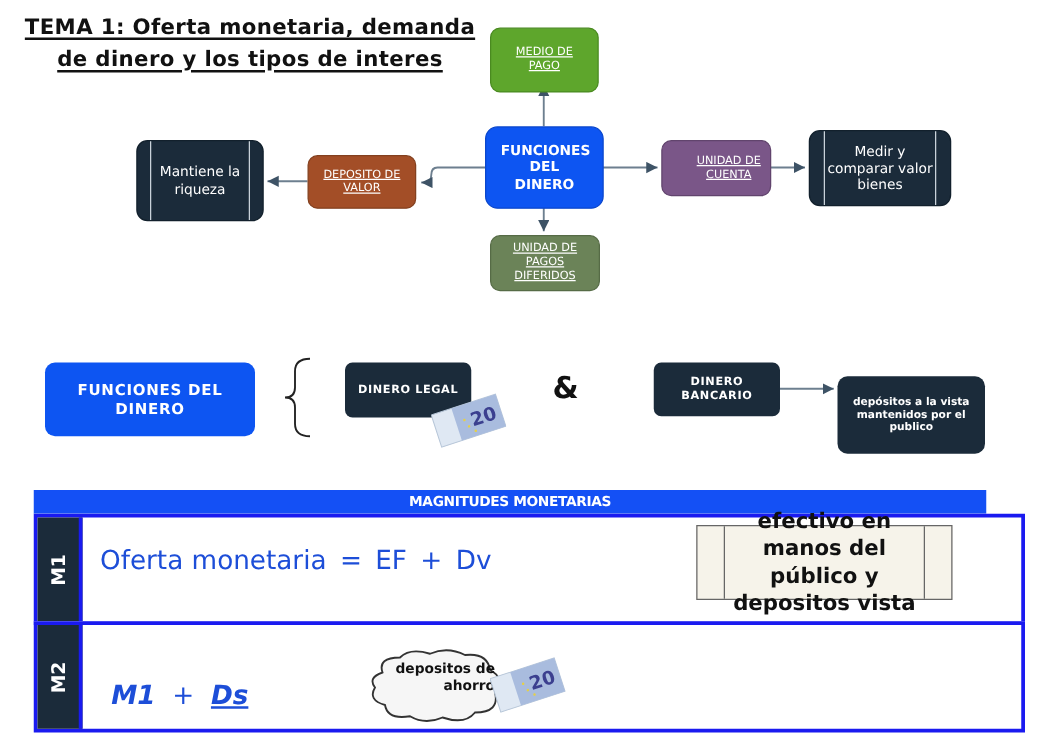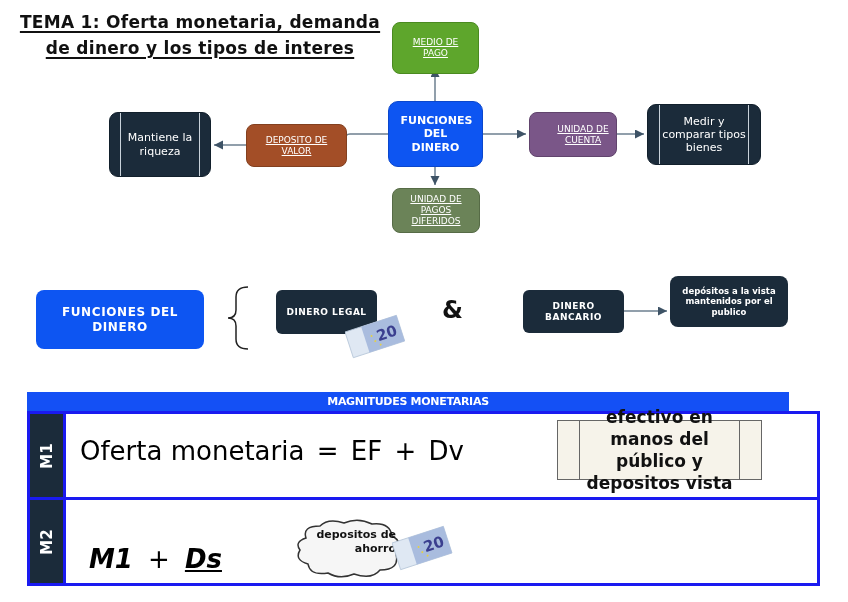--- a/index.html
+++ b/index.html
@@ -22,21 +22,21 @@
   .bluebig { background:#0d55f2; font-size:12px; font-weight:bold; border-radius:8px; letter-spacing:0.6px; }
   svg.lines { position:absolute; left:0; top:0; }
   .table-outer { position:absolute; left:27px; top:392px; width:793px; height:194px; box-sizing:border-box; }
   .t-header { position:absolute; left:0; top:0; width:762px; height:19px; background:#1450f5;
               color:#fff; font-weight:bold; font-size:11px; display:flex; align-items:center; justify-content:center;
               letter-spacing:-0.3px; }
   .row { position:absolute; left:0; width:793px; box-sizing:border-box; border:3px solid #1a1af0; background:#fff; }
   .row-side { position:absolute; left:0; top:0; bottom:0; width:33px; background:#1b2b3a; border-right:3px solid #1a1af0;
               display:flex; align-items:center; justify-content:center; }
   .row-side span { color:#fff; font-weight:bold; font-size:15px; transform:rotate(-90deg); white-space:nowrap; display:block; }
-  .formula { position:absolute; font-size:26px; color:#000000; white-space:nowrap; }
+  .formula { position:absolute; font-size:21px; color:#1d4ed8; white-space:nowrap; }
   .ef-box { position:absolute; background:#f6f3ea; border:1px solid #666; box-sizing:border-box;
             display:flex; align-items:center; justify-content:center; text-align:center; font-size:17px; font-weight:bold; line-height:1.3; color:#111; }
   .ef-box .bl, .ef-box .br { position:absolute; top:0; bottom:0; width:1px; background:#666; }
   .cloud-text { position:absolute; font-size:11px; font-weight:bold; text-align:right; line-height:1.3; color:#111; }
   .amp { position:absolute; font-size:24px; font-weight:bold; color:#111; }
 </style>
 </head>
 <body>
 
 <div class="abs title" style="top:12px;"><span>TEMA 1: Oferta monetaria, demanda</span></div>
@@ -72,35 +72,35 @@
 
 <div class="node green" style="left:392px;top:22px;width:87px;height:52px;">
   <span class="ul" style="width:60px;">MEDIO DE PAGO</span>
 </div>
 <div class="node blue" style="left:388px;top:101px;width:95px;height:66px;">
   <span style="width:70px;">FUNCIONES DEL DINERO</span>
 </div>
 <div class="node olive" style="left:392px;top:188px;width:88px;height:45px;">
   <span class="ul" style="width:66px;text-align:center;">UNIDAD DE PAGOS DIFERIDOS</span>
 </div>
-<div class="node brown" style="left:246px;top:124px;width:101px;height:43px;">
+<div class="node brown" style="left:246px;top:124px;width:87px;height:43px;">
   <span class="ul" style="width:80px;">DEPOSITO DE VALOR</span>
 </div>
 <div class="node dark" style="left:109px;top:112px;width:102px;height:65px;">
   <div class="bar-l" style="left:10px;"></div>
   <div class="bar-r" style="right:10px;"></div>
   <span style="width:76px;text-align:center;">Mantiene la riqueza</span>
 </div>
 <div class="node purple" style="left:529px;top:112px;width:88px;height:45px;padding-left:20px;">
   <span class="ul" style="width:64px;">UNIDAD DE CUENTA</span>
 </div>
 <div class="node dark" style="left:647px;top:104px;width:114px;height:61px;">
   <div class="bar-l" style="left:11px;"></div>
   <div class="bar-r" style="right:11px;"></div>
-  <span style="width:92px;">Medir y comparar tipos bienes</span>
+  <span style="width:92px;">Medir y comparar valor bienes</span>
 </div>
 
 <div class="node bluebig" style="left:36px;top:290px;width:168px;height:59px;">
   <span style="width:120px;">FUNCIONES DEL DINERO</span>
 </div>
 <div class="node darkbold" style="left:276px;top:290px;width:101px;height:44px;">
   <span>DINERO LEGAL</span>
 </div>
 <svg class="abs" style="left:345px;top:313px;" width="60" height="48" viewBox="0 0 60 48">
   <g transform="rotate(-18 30 24)">
@@ -109,21 +109,21 @@
     <text x="32" y="29" font-size="15" font-weight="bold" fill="#3b3f8f" font-family="DejaVu Sans, sans-serif">20</text>
     <circle cx="27" cy="22" r="1" fill="#e5d048"></circle>
       <circle cx="29" cy="28" r="1" fill="#e5d048"></circle>
       <circle cx="33" cy="33" r="1" fill="#e5d048"></circle>
   </g>
 </svg>
 <div class="amp" style="left:442px;top:296px;">&amp;</div>
 <div class="node darkbold" style="left:523px;top:290px;width:101px;height:43px;align-items:center;">
   <span style="width:60px;">DINERO BANCARIO</span>
 </div>
-<div class="node darkbold" style="left:670px;top:276px;width:118px;height:51px;font-size:8.5px;letter-spacing:0;border-radius:8px;">
+<div class="node darkbold" style="left:670px;top:301px;width:118px;height:62px;font-size:8.5px;letter-spacing:0;border-radius:8px;">
   <span style="width:112px;">depósitos a la vista mantenidos por el publico</span>
 </div>
 
 <div class="table-outer">
   <div class="t-header">MAGNITUDES MONETARIAS</div>
   <div class="row" style="top:19px;height:89px;">
     <div class="row-side">
         <span>M1</span>
       </div>
   </div>

